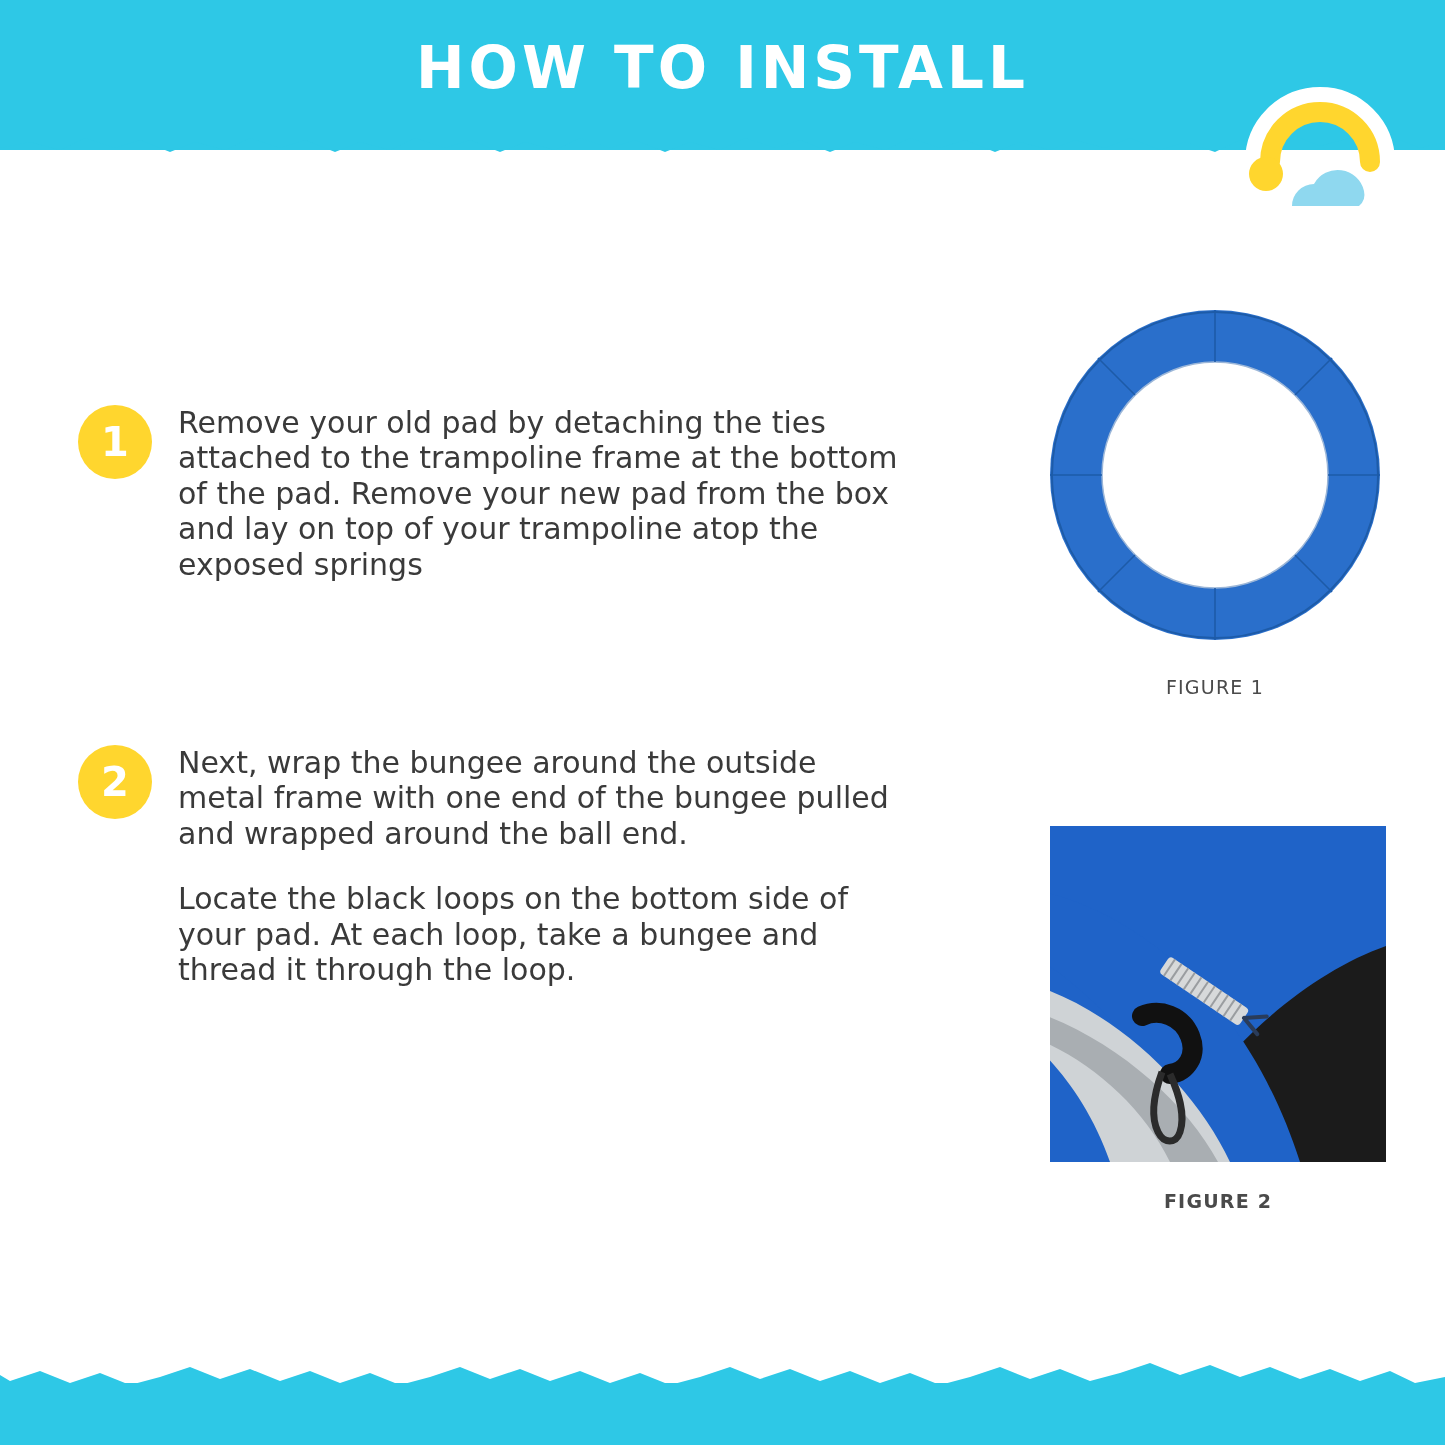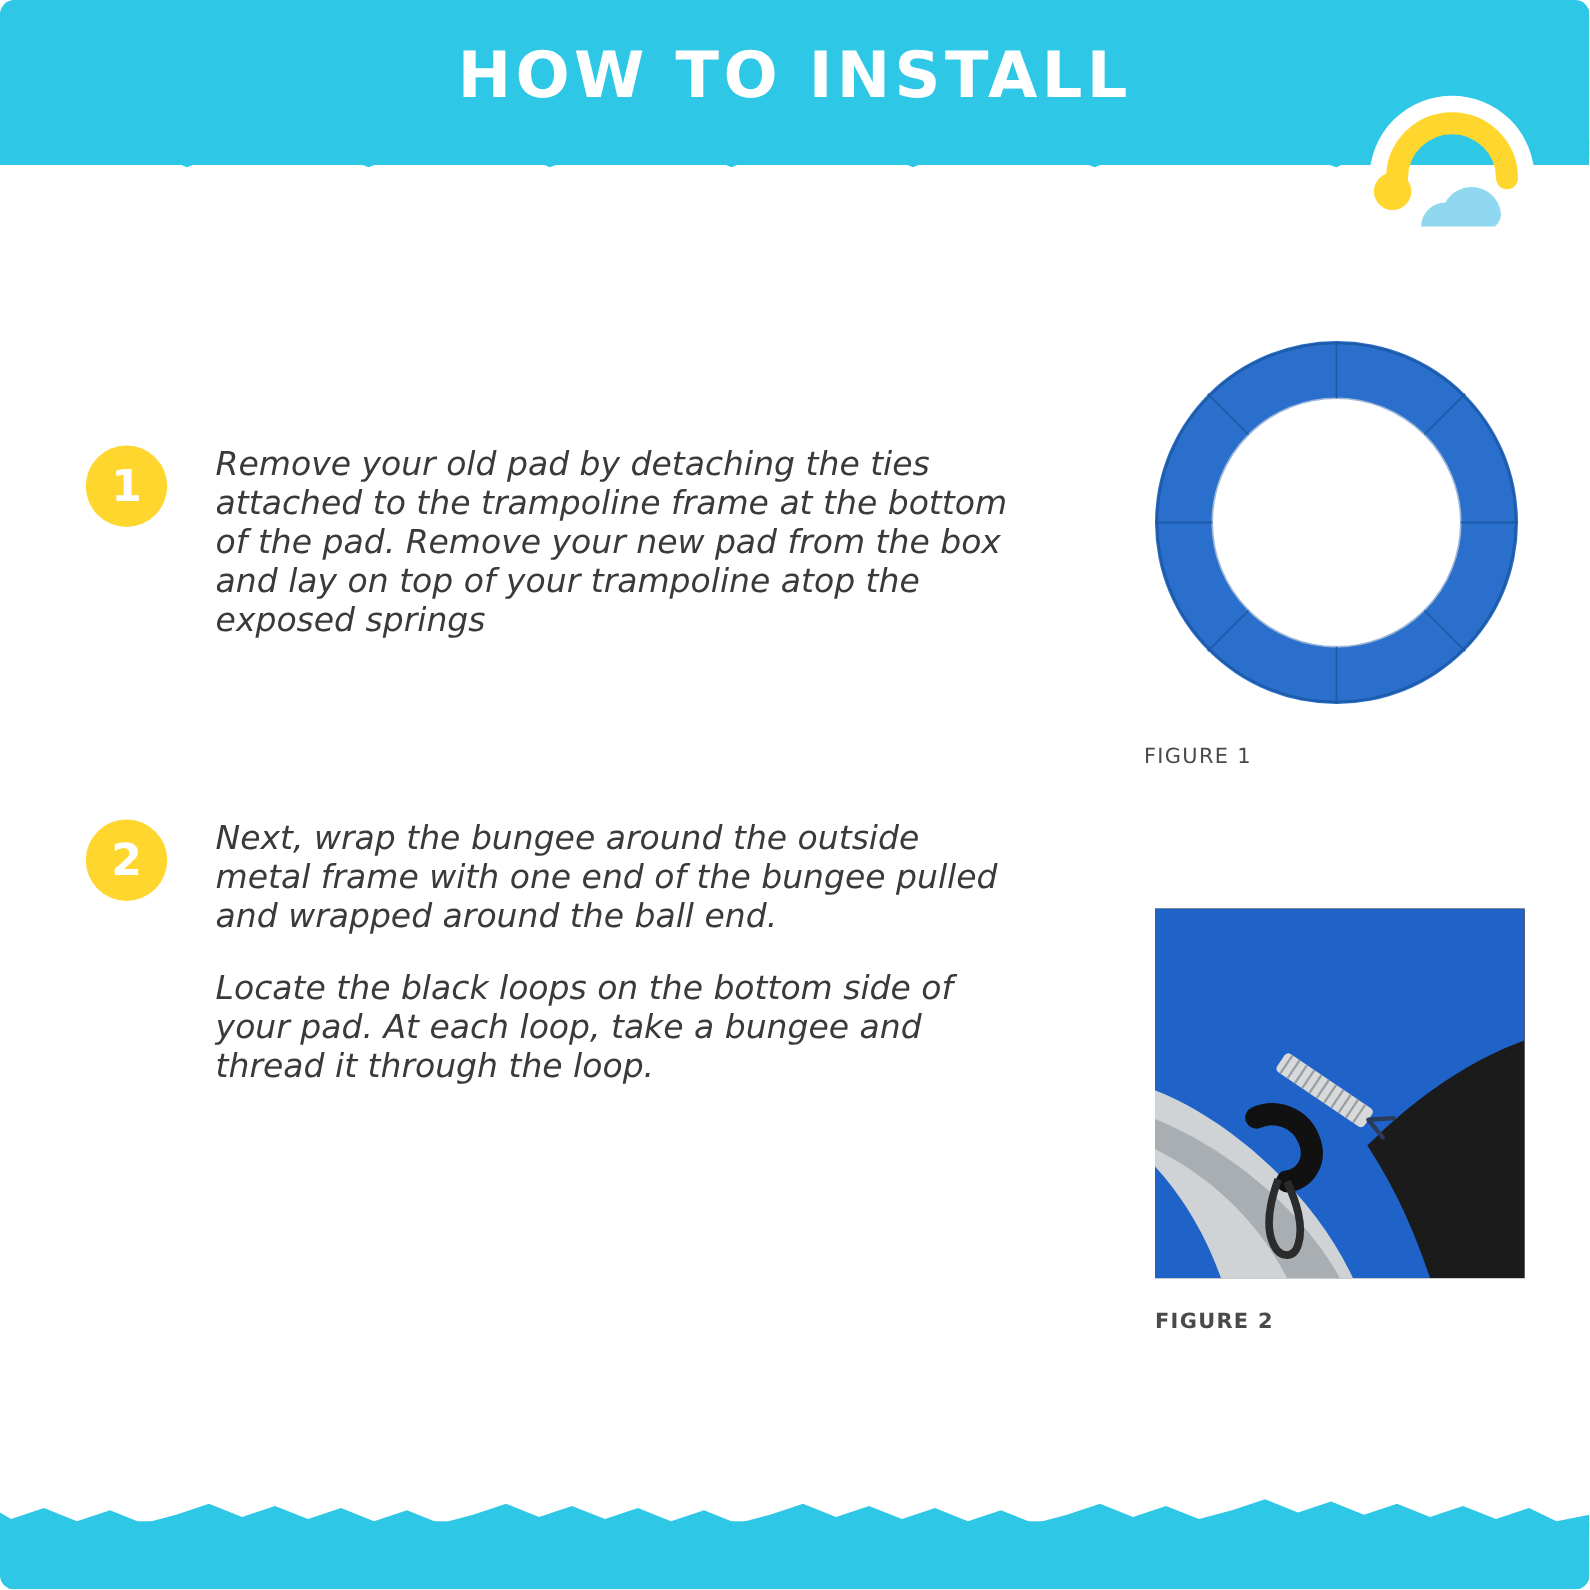--- a/index.html
+++ b/index.html
@@ -7,21 +7,20 @@
     margin: 0; padding: 0;
     width: 1445px; height: 1445px;
     background: #ffffff;
     font-family: "Liberation Sans", sans-serif;
   }
   #page {
     position: relative;
     width: 1445px; height: 1445px;
     background: #ffffff;
     overflow: hidden;
-    border-radius: 13px;
   }
 
   
   .band-top {
     position: absolute;
     left: 0; top: 0;
     width: 1445px; height: 150px;
     background: #2ec8e6;
   }
   .band-top-rough {
@@ -73,41 +72,41 @@
     color: #ffffff;
     font-size: 40px;
     font-weight: bold;
     display: flex;
     align-items: center;
     justify-content: center;
     flex: 0 0 auto;
     font-family: "DejaVu Sans", sans-serif;
   }
   .step-body {
-    margin-left: 44px;
+    margin-left: 26px;
     width: 730px;
-    font-style: italic;
   }
   .step-body p {
     margin: 0 0 30px 0;
     font-size: 30px;
     line-height: 1.18;
     color: #3a3a3a;
     font-family: "DejaVu Sans", sans-serif;
   }
   .step-body p:last-child { margin-bottom: 0; }
 
   #step1 { left: 78px; top: 405px; }
   #step2 { left: 78px; top: 745px; }
 
   
   .figure {
     position: absolute;
   }
   .fig-caption {
+    text-align: center;
     font-size: 19px;
     letter-spacing: 1.2px;
     color: #4a4a4a;
     font-family: "DejaVu Sans", sans-serif;
   }
   #figure1 { left: 1040px; top: 300px; width: 350px; }
   #figure1 .fig-caption { margin-top: 22px; }
   #figure2 { left: 1050px; top: 826px; width: 336px; }
   #figure2 .fig-caption { margin-top: 28px; font-weight: bold; }
 

